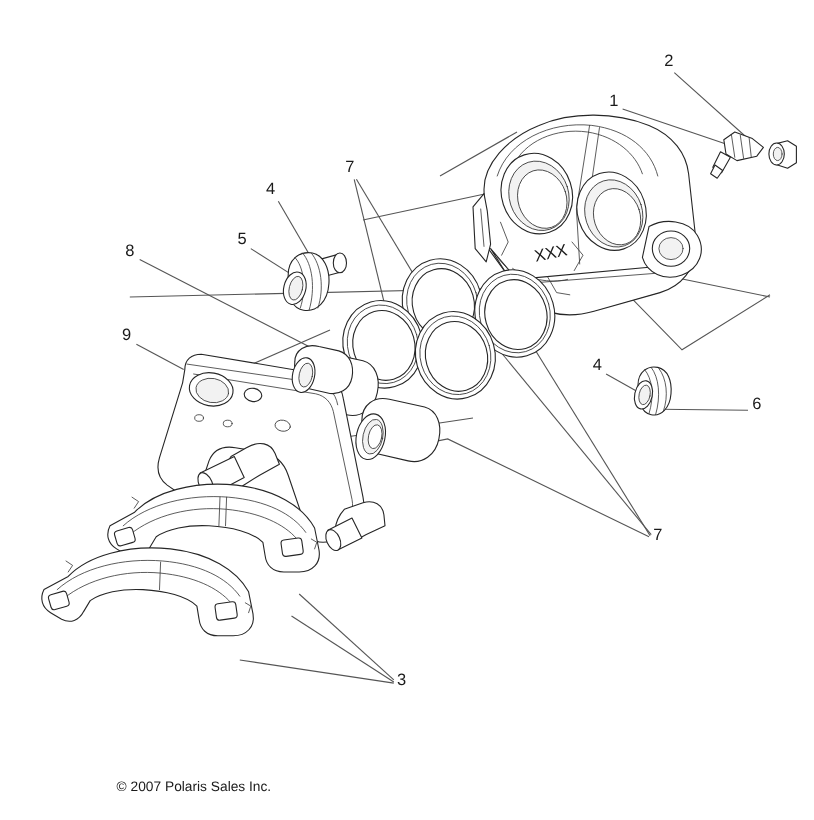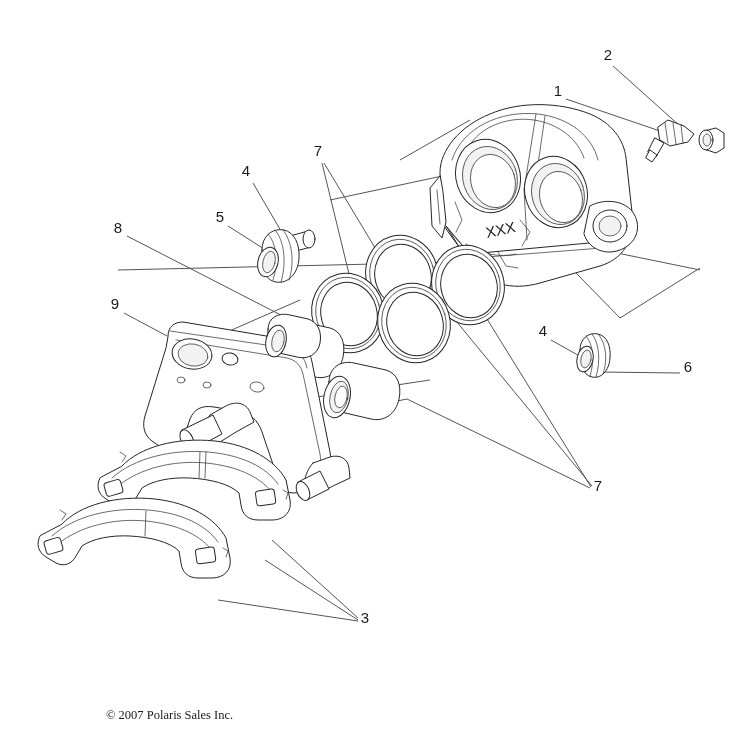--- a/index.html
+++ b/index.html
@@ -28,21 +28,21 @@
     font-family: "Liberation Sans", sans-serif;
     font-size: 15px;
     fill: #1a1a1a;
   }
   .copyright {
     position: absolute;
     left: 106px;
     top: 708px;
     font-size: 12.5px;
     color: #1a1a1a;
-    font-family: Liberation Serif, serif;
+    font-family: Liberation Sans, sans-serif;
     white-space: nowrap;
   }
   .leader { stroke: #555; stroke-width: 1; fill: none; }
   .part-line { stroke: #262626; stroke-width: 1; fill: none; stroke-linejoin: round; stroke-linecap: round; }
   .part-line-thin { stroke: #3a3a3a; stroke-width: 0.75; fill: none; stroke-linejoin: round; stroke-linecap: round; }
   .part-fill { fill: #ffffff; }
   .part-shade { fill: #f2f2f2; }
 </style>
 </head>
 <body>

